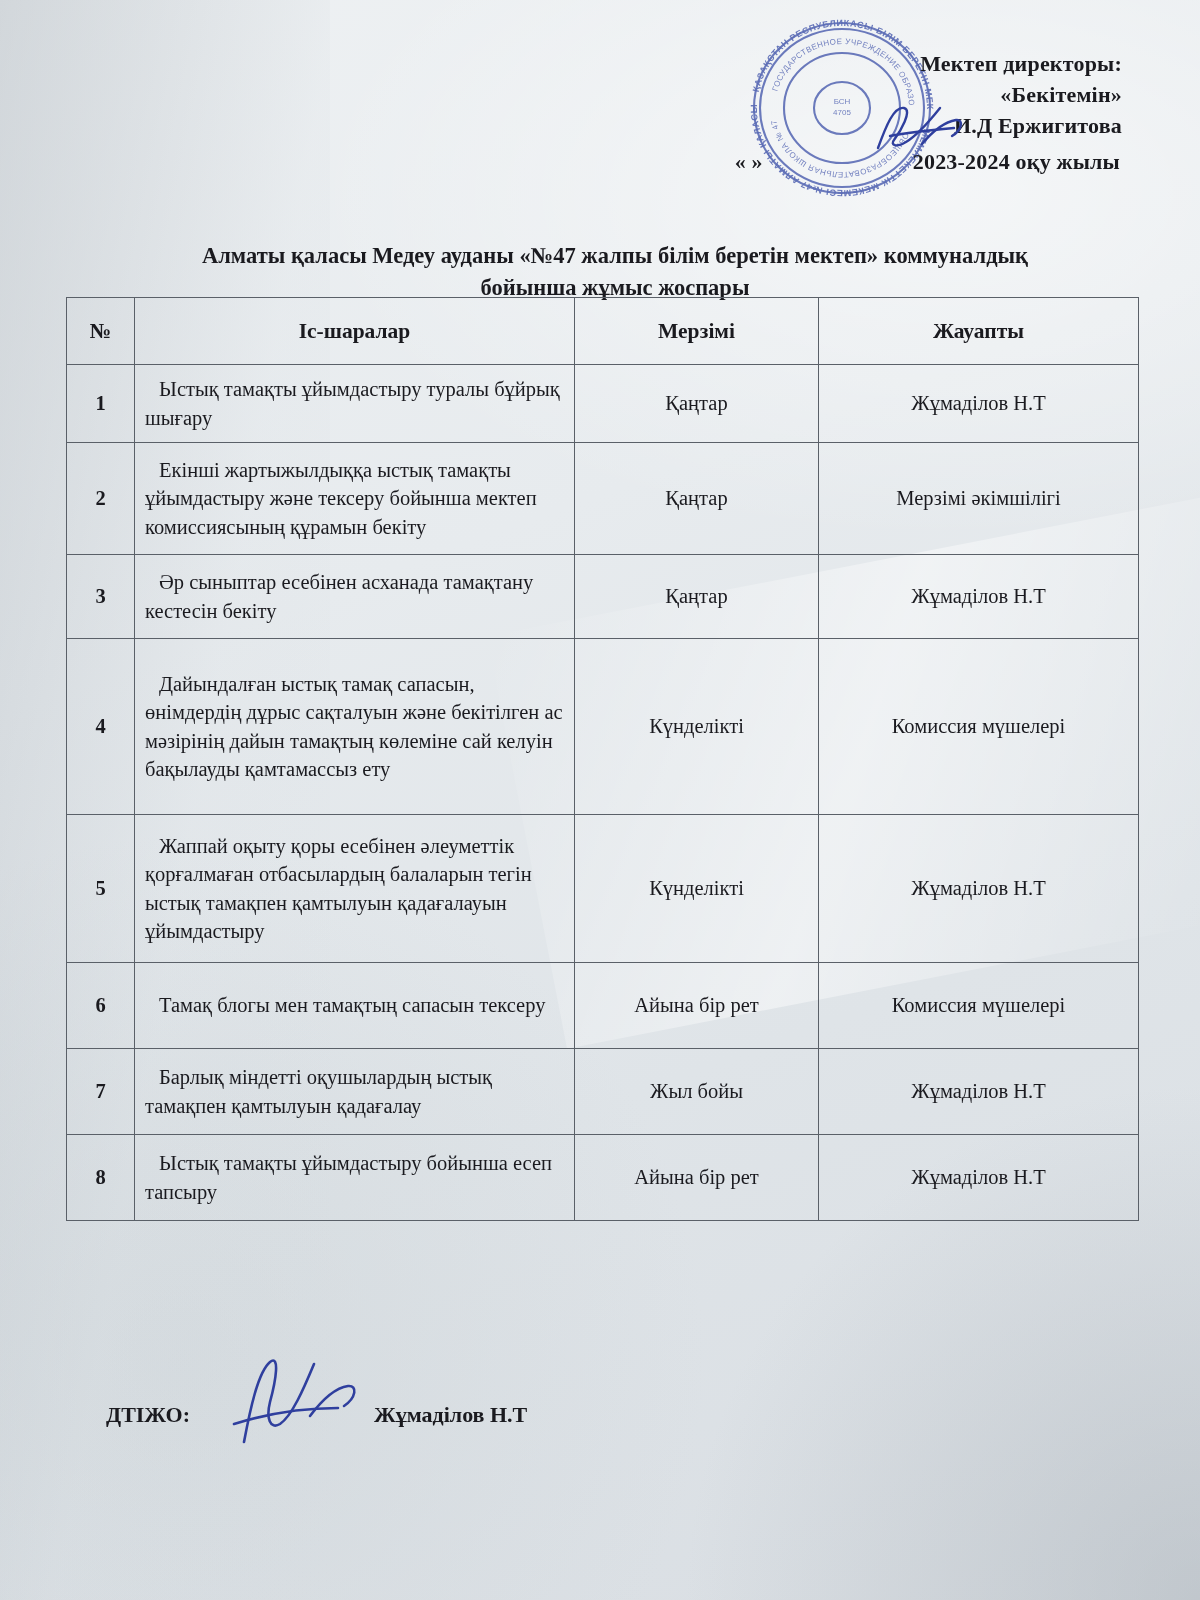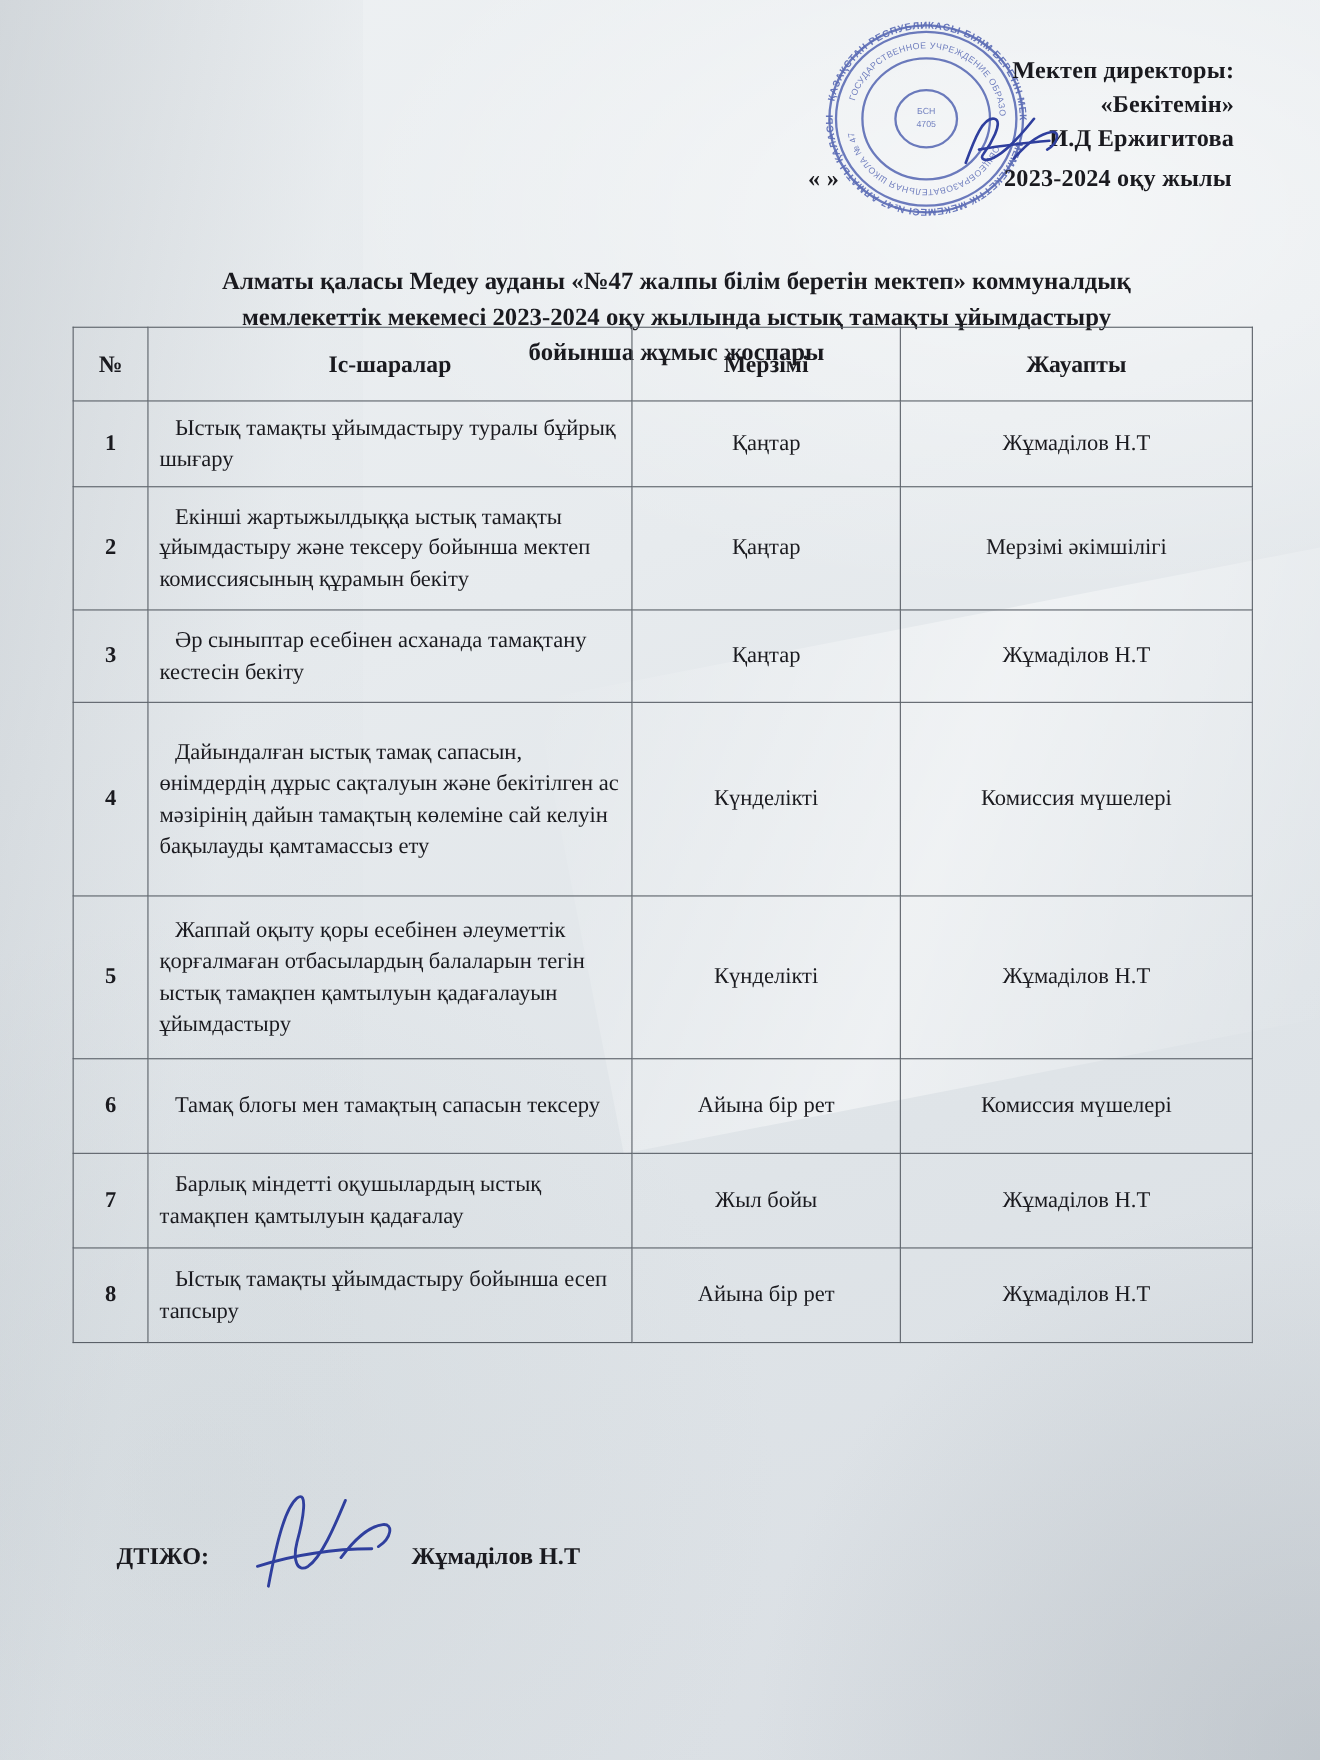--- a/index.html
+++ b/index.html
@@ -235,21 +235,20 @@
     <div>Мектеп директоры:</div>
     <div>«Бекітемін»</div>
     <div>И.Д Ержигитова</div>
     <div class="date-line">
       <span style="margin-right:150px;">«        »</span><span>2023-2024 оқу жылы</span>
     </div>
   </div>
 
   <div class="doc-title">
     <div>Алматы қаласы  Медеу ауданы «№47 жалпы білім беретін мектеп» коммуналдық</div>
-    <div>мемлекеттік мекемесі  2023-2024 оқу жылында ыстық тамақты ұйымдастыру</div>
     <div>бойынша жұмыс жоспары</div>
   </div>
 
   <div class="table-wrap">
     <table class="plan">
       <colgroup>
         <col class="c-num">
           <col class="c-act">
           <col class="c-term">
           <col class="c-resp">

